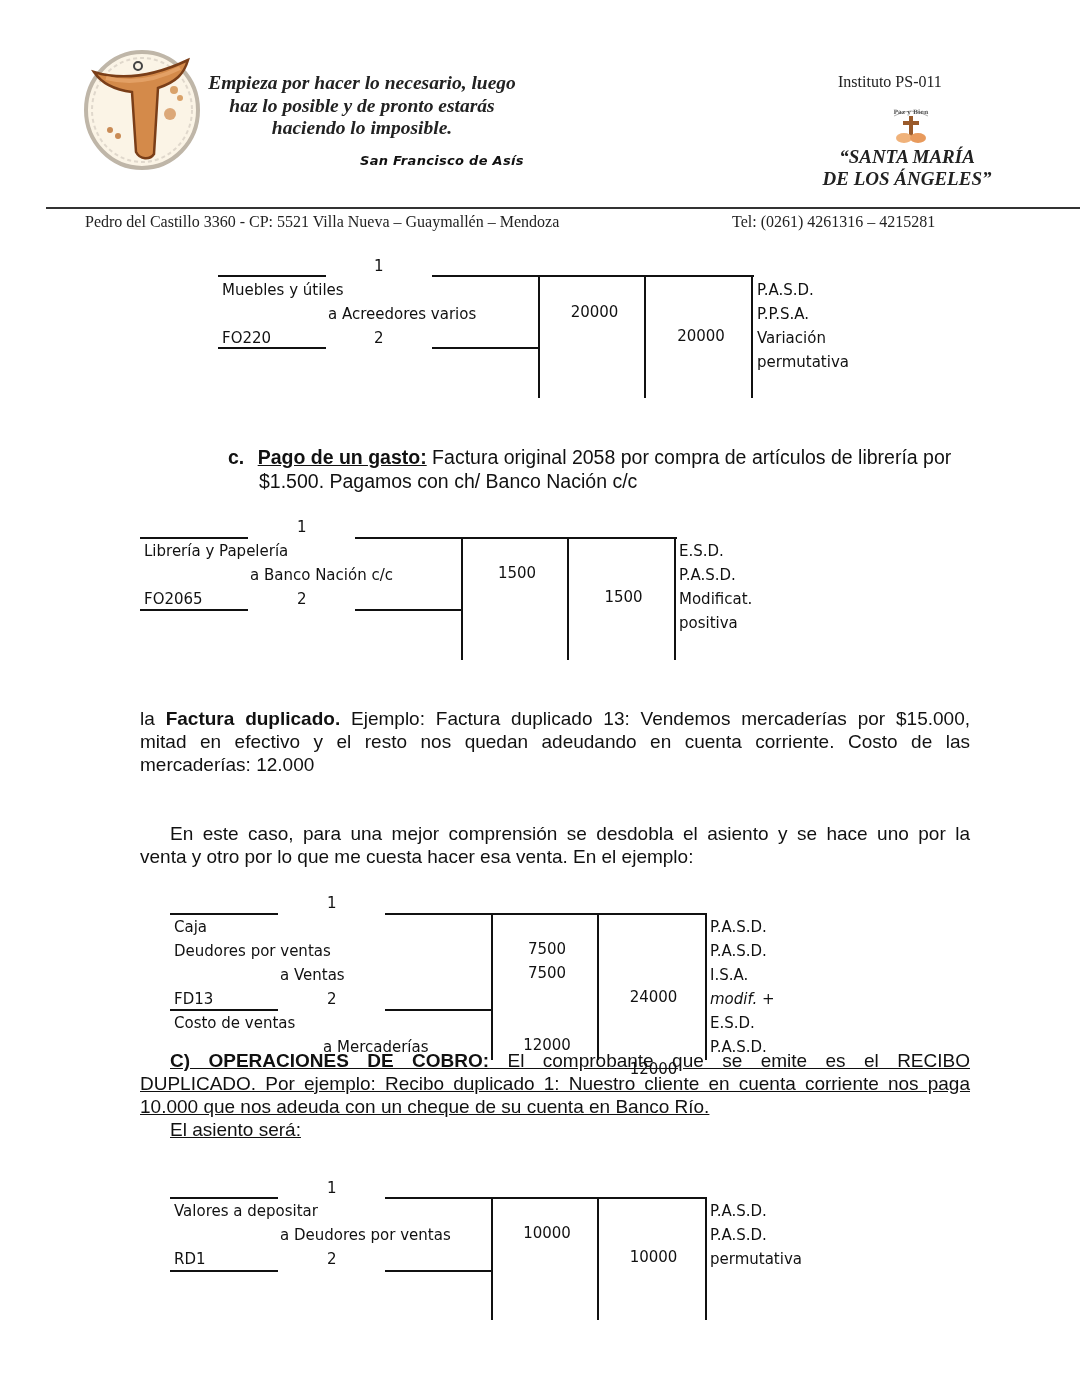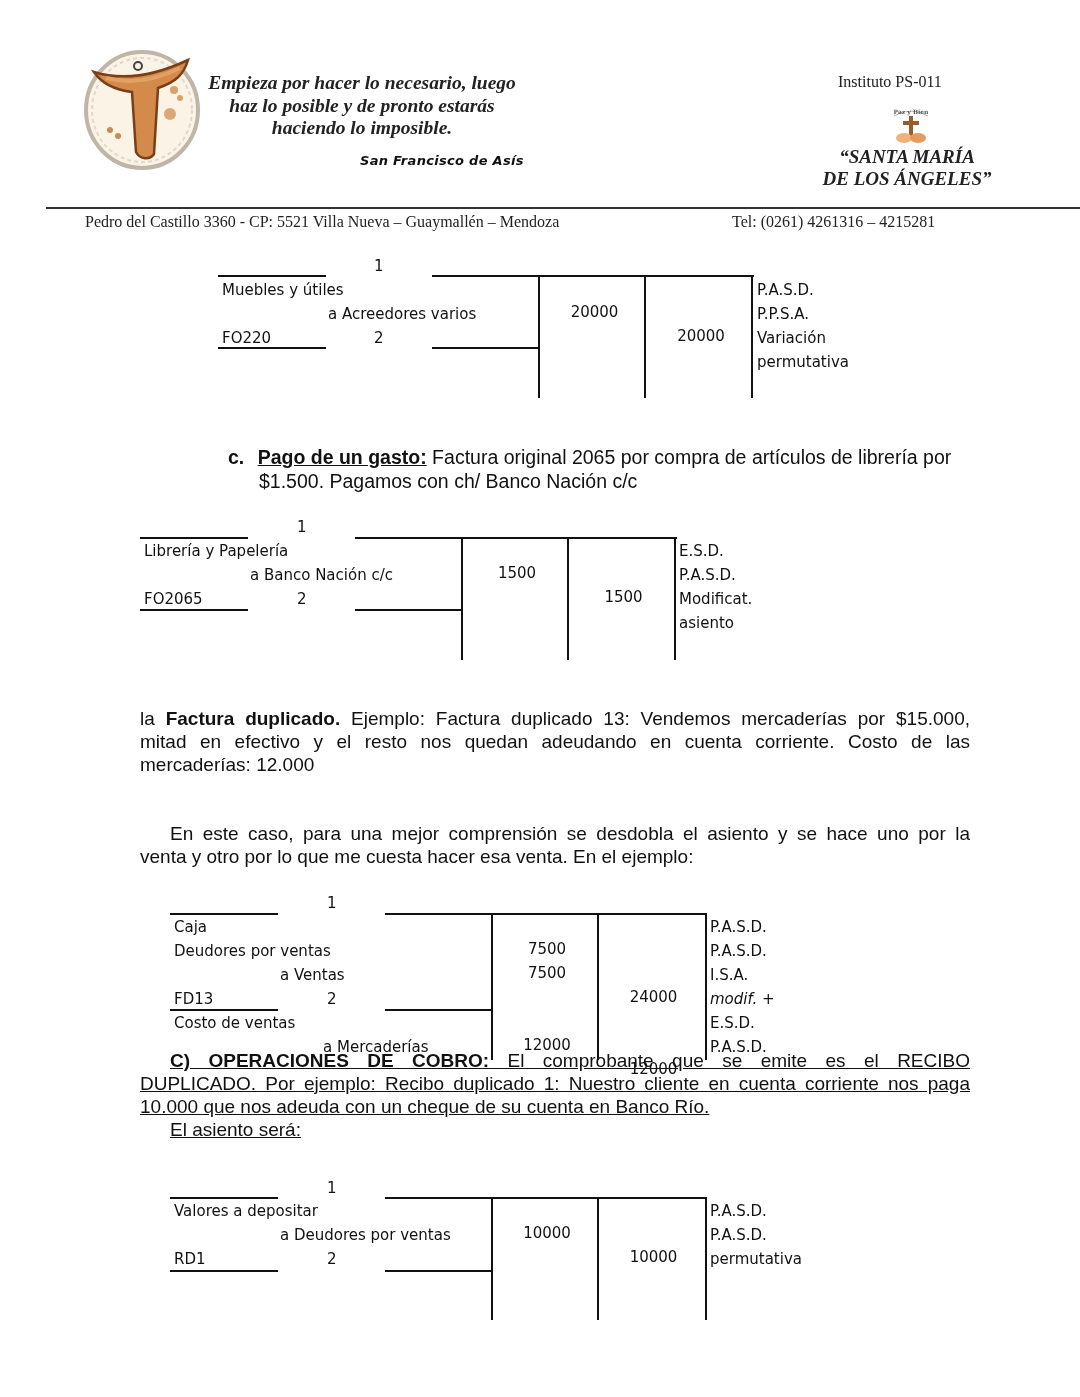--- a/index.html
+++ b/index.html
@@ -108,39 +108,39 @@
   <div class="hl" style="left:218px;top:347px;width:108px;"></div>
   <div class="hl" style="left:432px;top:347px;width:108px;"></div>
   <div class="vl" style="left:538px;top:275px;height:123px;"></div>
   <div class="vl" style="left:644px;top:275px;height:123px;"></div>
   <div class="vl" style="left:751px;top:275px;height:123px;"></div>
 </div>
 
 <div class="item-c">
   <div style="white-space:nowrap;">
     <span class="lbl">c.</span>
-    <span style="display:inline-block;width:8px;"></span><span class="title">Pago de un gasto:</span><span> Factura original 2065 por compra de artículos de librería por</span>
+    <span style="display:inline-block;width:8px;"></span><span class="title">Pago de un gasto:</span><span> Factura original 2058 por compra de artículos de librería por</span>
   </div>
   <div style="padding-left:31px;white-space:nowrap;">$1.500. Pagamos con ch/ Banco Nación c/c</div>
 </div>
 
 <div class="journal" style="left:0;top:0;">
   <div class="t" style="left:297px;top:515px;">1</div>
   <div class="hl" style="left:140px;top:537px;width:108px;"></div>
   <div class="hl" style="left:355px;top:537px;width:322px;"></div>
   <div class="t" style="left:144px;top:539px;">Librería y Papelería</div>
   <div class="t r" style="left:468px;top:539px;width:98px;">1500</div>
   <div class="t" style="left:679px;top:539px;">E.S.D.</div>
   <div class="t" style="left:250px;top:563px;">a Banco Nación c/c</div>
   <div class="t r" style="left:574px;top:563px;width:99px;">1500</div>
   <div class="t" style="left:679px;top:563px;">P.A.S.D.</div>
   <div class="t" style="left:144px;top:587px;">FO2065</div>
   <div class="t" style="left:297px;top:587px;">2</div>
   <div class="t" style="left:679px;top:587px;">Modificat.</div>
-  <div class="t" style="left:679px;top:611px;">asiento</div>
+  <div class="t" style="left:679px;top:611px;">positiva</div>
   <div class="hl" style="left:140px;top:609px;width:108px;"></div>
   <div class="hl" style="left:355px;top:609px;width:108px;"></div>
   <div class="vl" style="left:461px;top:537px;height:123px;"></div>
   <div class="vl" style="left:567px;top:537px;height:123px;"></div>
   <div class="vl" style="left:674px;top:537px;height:123px;"></div>
 </div>
 
 <div class="para" style="top:707px;">
   <span class="just-line"><span>la </span><b>Factura duplicado.</b><span> Ejemplo: Factura duplicado 13: Vendemos mercaderías por $15.000,</span></span>
   <span class="just-line">mitad en efectivo y el resto nos quedan adeudando en cuenta corriente. Costo de las</span>

